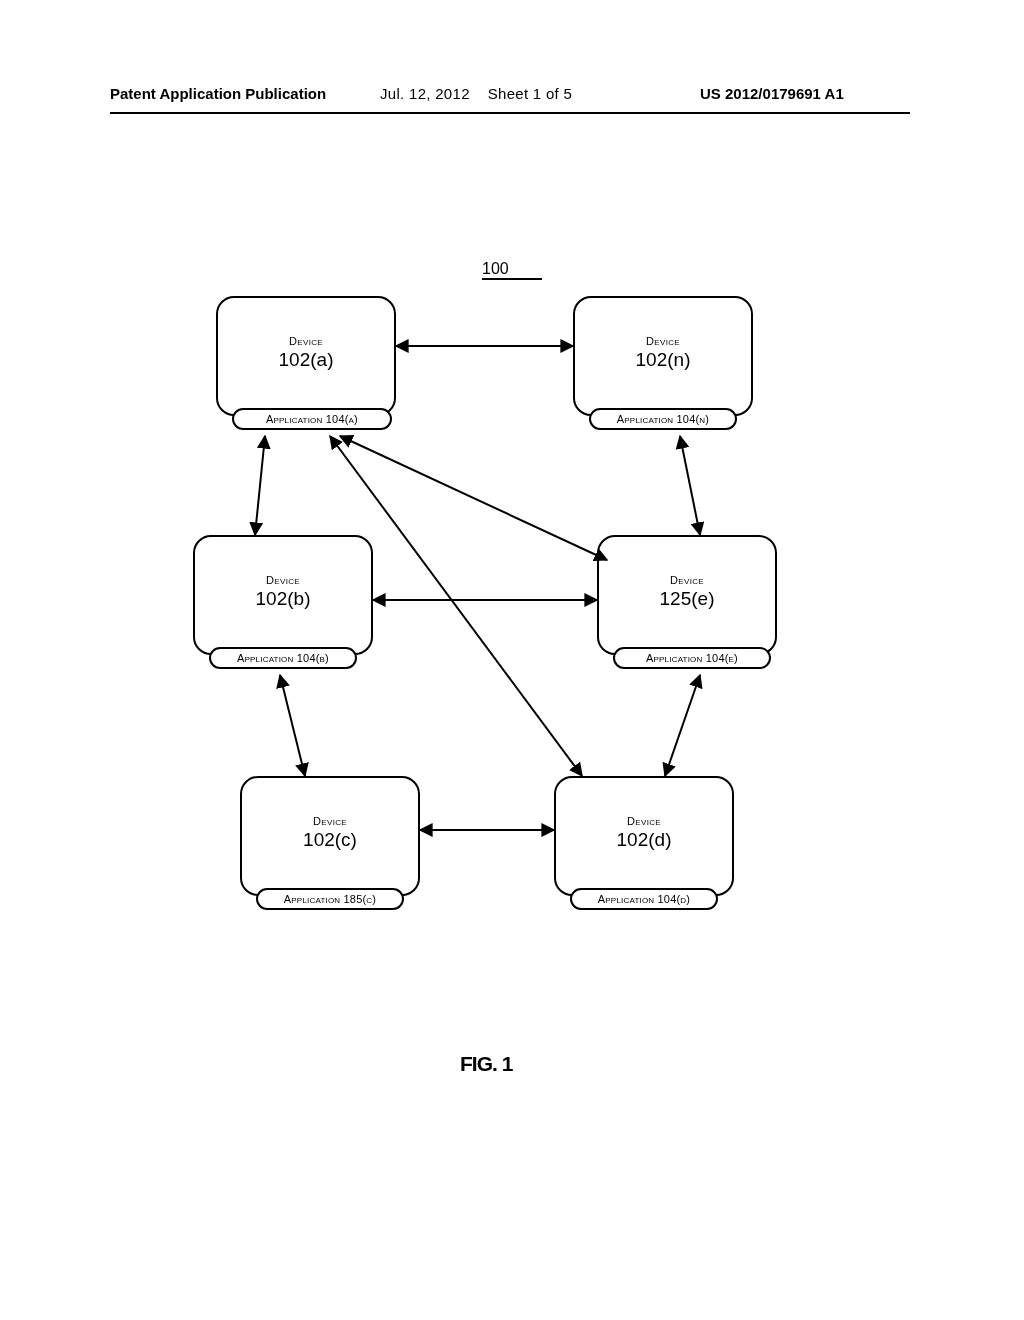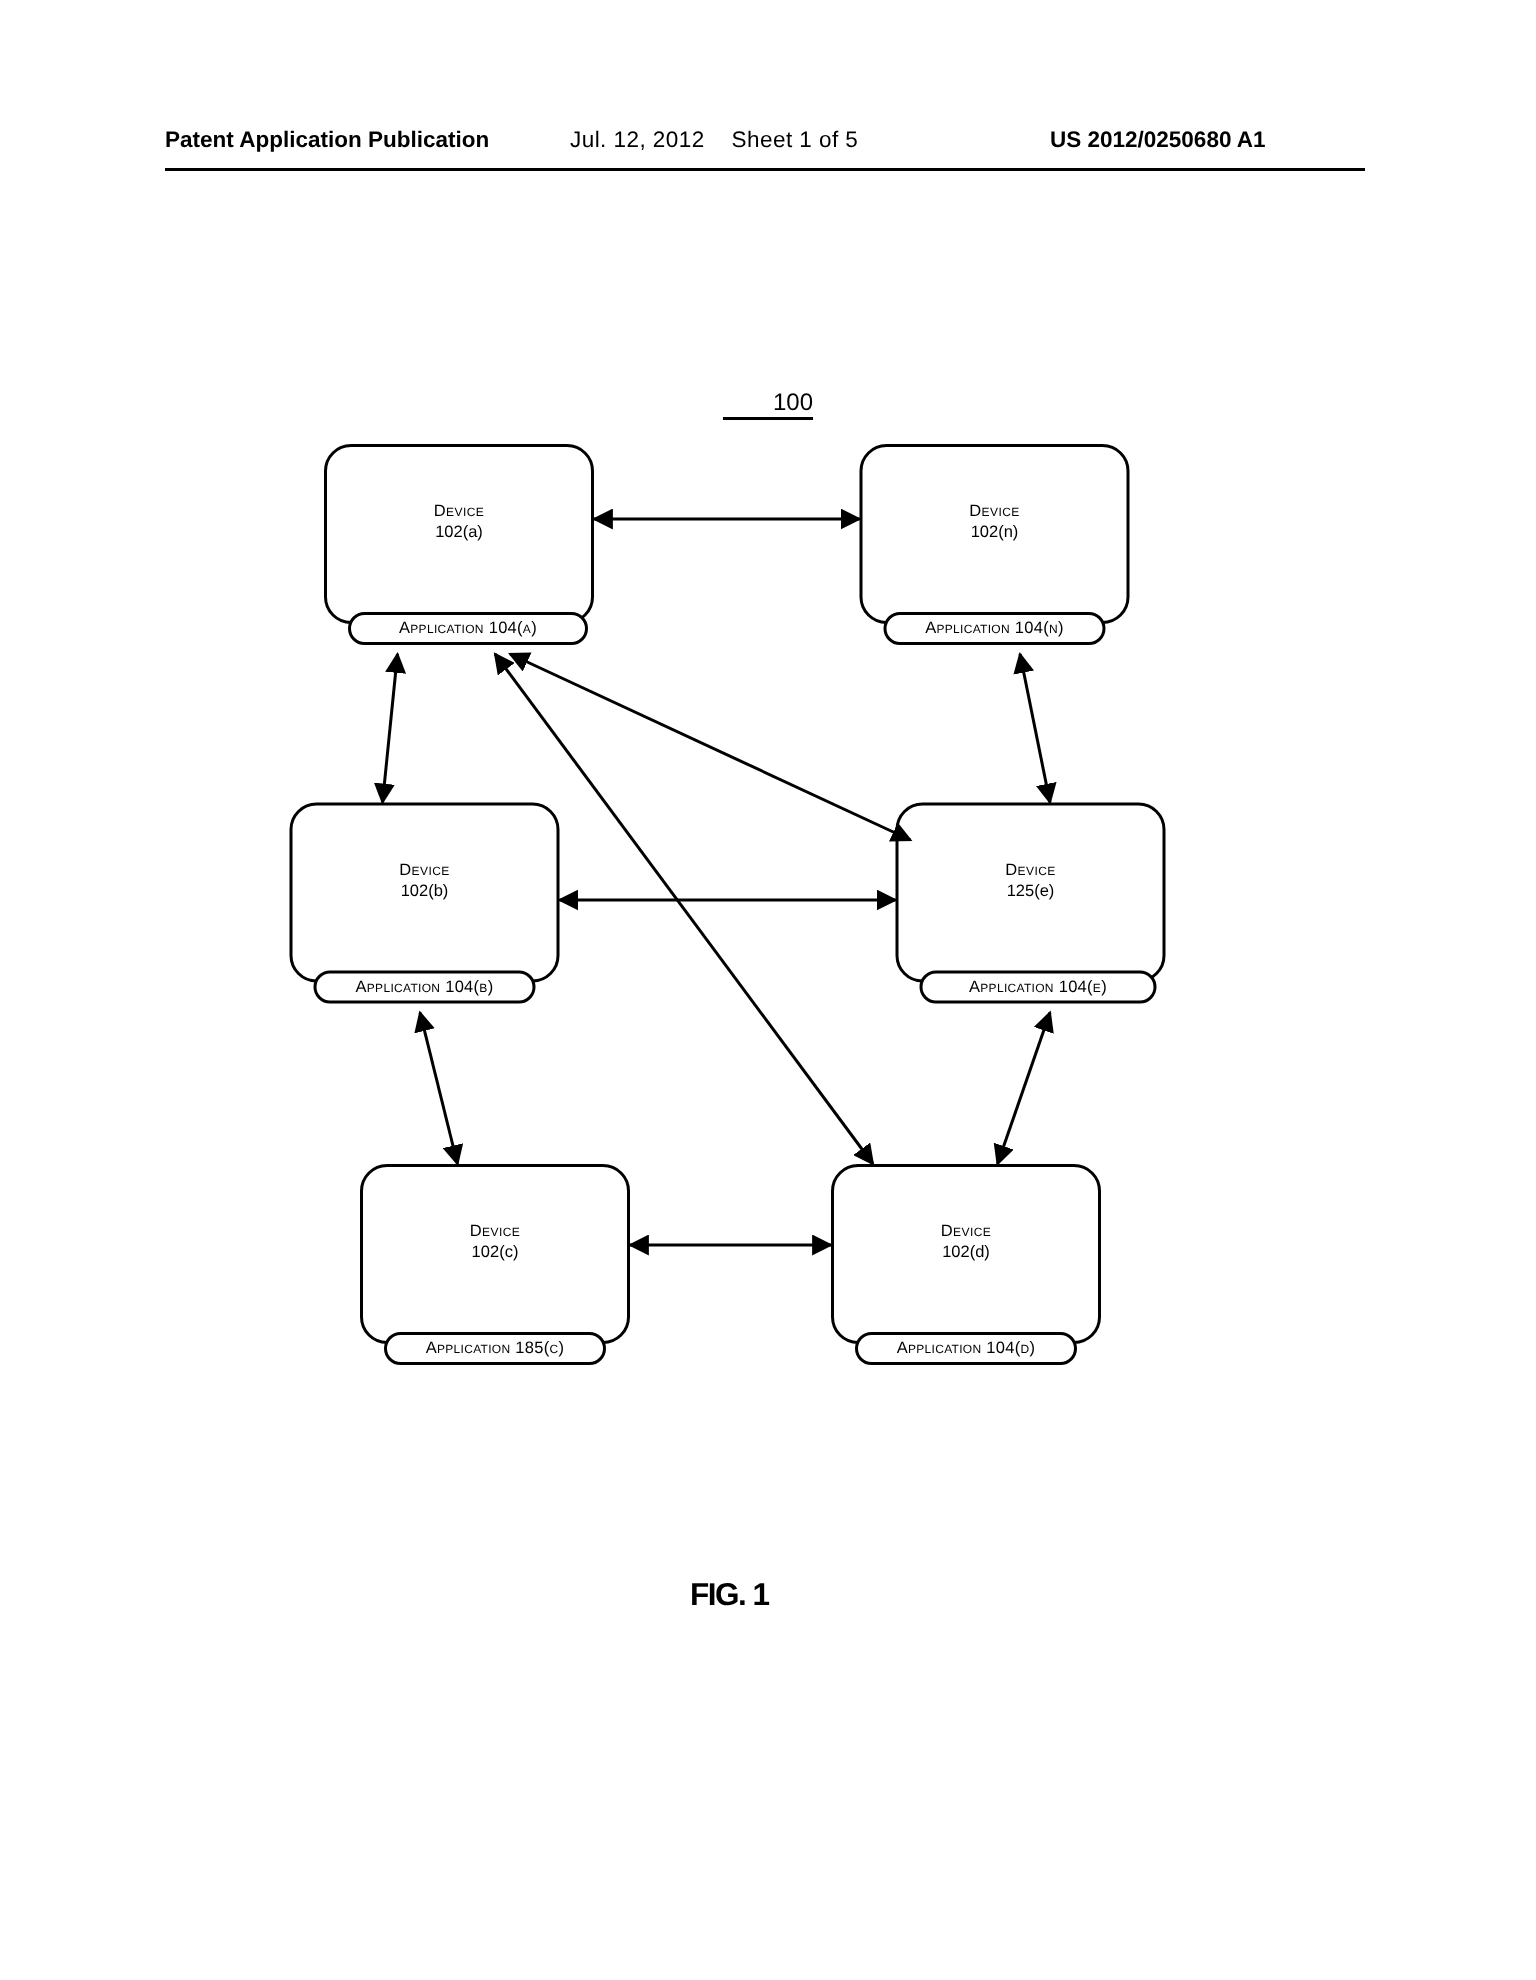--- a/index.html
+++ b/index.html
@@ -46,21 +46,21 @@
   .hdr-right {
     position: absolute;
     left: 700px;
     font-size: 15px;
     font-weight: bold;
   }
 
   .figref {
     position: absolute;
     width: 60px;
-    text-align: right;
+    text-align: left;
     font-size: 16px;
     border-bottom: 2px solid #000;
   }
 
   .device-box {
     position: absolute;
     border: 2px solid #000;
     border-radius: 18px;
     background: #fff;
     box-sizing: border-box;
@@ -72,21 +72,21 @@
     left: 0;
     width: 100%;
     text-align: center;
   }
   .device-box .dev-label {
     font-variant: small-caps;
     font-size: 11px;
     letter-spacing: 0.3px;
   }
   .device-box .dev-id {
-    font-size: 11px;
+    font-size: 19px;
     margin-top: 2px;
   }
   .app-pill {
     position: absolute;
     bottom: -16px;
     border: 2px solid #000;
     border-radius: 16px;
     background: #fff;
     box-sizing: border-box;
     padding: 3px 6px;
@@ -118,21 +118,21 @@
 
 <div class="page">
 
   <div class="header">
     <div class="hdr-left">Patent Application Publication</div>
     <div class="hdr-mid">
       <span>Jul. 12, 2012</span>
       &nbsp;&nbsp;
       <span>Sheet 1 of 5</span>
     </div>
-    <div class="hdr-right">US 2012/0250680 A1</div>
+    <div class="hdr-right">US 2012/0179691 A1</div>
   </div>
   <div class="header-rule"></div>
 
   <div class="figref" style="left:482px; top:260px;">100</div>
 
   <div class="device-box" style="left:216px; top:296px; width:180px; height:120px;">
     <div class="inner">
       <div class="dev-label">Device</div>
       <div class="dev-id">102(a)</div>
     </div>

